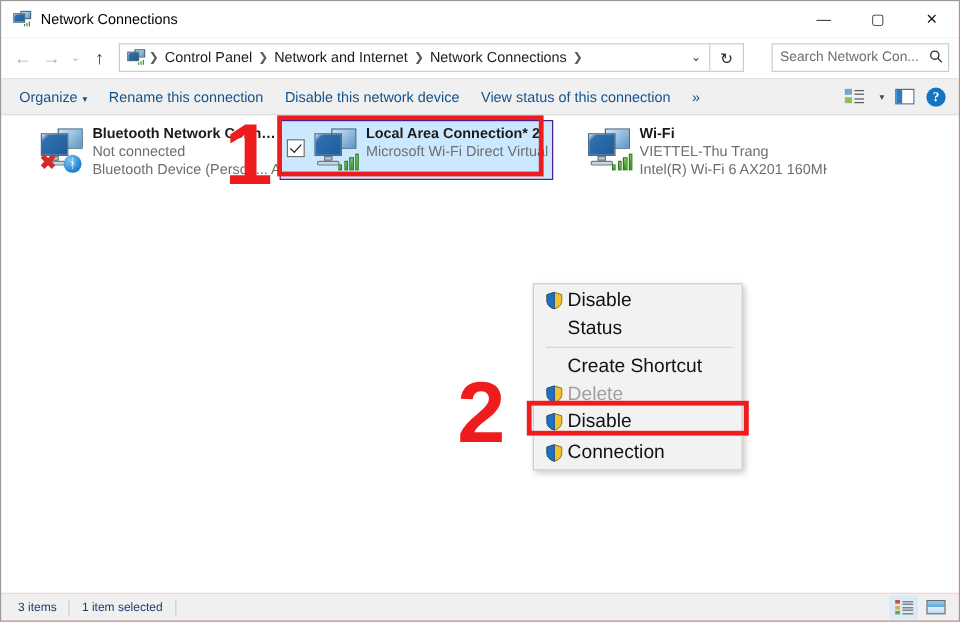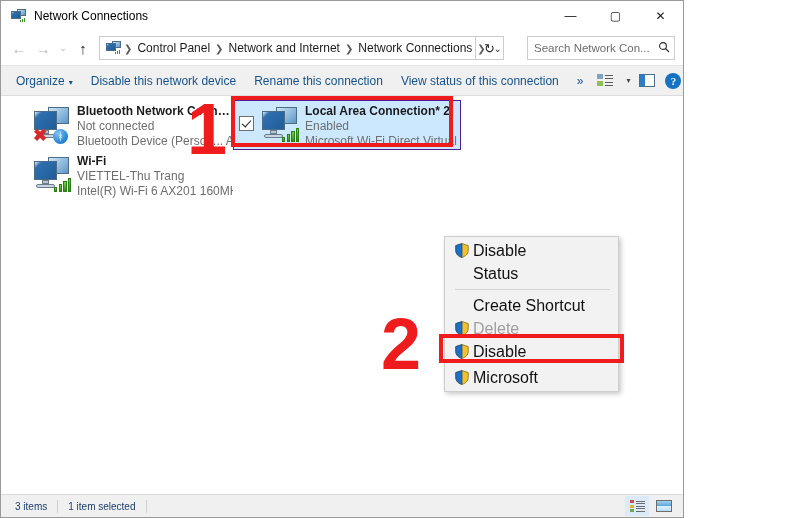--- a/index.html
+++ b/index.html
@@ -13,21 +13,21 @@
     font-family: "Liberation Sans", sans-serif;
     font-size: 12px;
     color: #000000;
     overflow: hidden;
     position: relative;
   }
 
   .window {
     position: absolute;
     left: 0; top: 0;
-    width: 684px;
+    width: 800px;
     height: 518px;
     background: #fca5a5;
     border: 1px solid #9a9a9a;
     box-sizing: border-box;
     display: flex;
     flex-direction: column;
   }
 
   
   .titlebar {
@@ -532,22 +532,22 @@
           <line x1="7.5" y1="7.5" x2="11" y2="11" stroke="#2b2b2b" stroke-width="1.1"></line>
         </svg>
       </div>
     </div>
   </div>
 
   <div class="cmdbar">
     <div class="cmd-item">
       <span>Organize</span><span class="cmd-caret">▾</span>
     </div>
+    <div class="cmd-item">Rename this connection</div>
     <div class="cmd-item">Disable this network device</div>
-    <div class="cmd-item">Rename this connection</div>
     <div class="cmd-item">View status of this connection</div>
     <div class="cmd-item">»</div>
     <div class="cmd-spacer"></div>
     <div class="cmd-icon-btn">
       <span class="layout-ico">
         <i style="left:0;top:0;width:6px;height:5px;background:#7aa4c8;"></i>
         <i style="left:0;top:7px;width:6px;height:5px;background:#8fc057;"></i>
         <i style="left:8px;top:1px;width:8px;height:1.4px;"></i>
         <i style="left:8px;top:4px;width:8px;height:1.4px;"></i>
         <i style="left:8px;top:8px;width:8px;height:1.4px;"></i>
@@ -598,21 +598,20 @@
           <div class="mon-base"></div>
           <div class="bars">
             <b style="height:5px;"></b>
               <b style="height:8px;"></b>
               <b style="height:11px;"></b>
               <b style="height:14px;"></b>
           </div>
         </div>
         <div class="conn-text">
           <div class="conn-name">Local Area Connection* 2</div>
-          <div class="conn-line2">Enabled</div>
           <div class="conn-line3">Microsoft Wi-Fi Direct Virtual ...</div>
         </div>
       </div>
 
       <div class="conn-item">
         <div class="sel-check hidden-check"></div>
         <div class="conn-icon">
           <div class="mon back"></div>
           <div class="mon front"></div>
           <div class="mon-stand"></div>
@@ -685,21 +684,21 @@
 
       <div class="ctxitem" style="margin-top:3px;">
         <span class="ctx-ico">
           <span class="shield">
             <svg width="14" height="15" viewBox="0 0 14 15">
               <path d="M7 0.6 L13.2 2.6 L13.2 7.4 C13.2 11 10.6 13.4 7 14.4 C3.4 13.4 0.8 11 0.8 7.4 L0.8 2.6 Z" fill="#f2c12e" stroke="#8a6a10" stroke-width="0.8"></path>
               <path d="M7 0.6 L0.8 2.6 L0.8 7.4 C0.8 11 3.4 13.4 7 14.4 Z" fill="#1f6fc4" stroke="#1a548f" stroke-width="0.8"></path>
             </svg>
           </span>
         </span>
-        <span>Microsoft</span>
+        <span>Connection</span>
       </div>
 
     </div>
 
     <div class="anno-box" style="left:230px;top:0px;width:222px;height:51px;"></div>
     <div class="anno-box" style="left:438px;top:238px;width:185px;height:29px;"></div>
 
     <div class="anno-num" style="left:186px;top:-3px;font-size:72px;">1</div>
     <div class="anno-num" style="left:380px;top:212px;font-size:72px;">2</div>
   </div>

